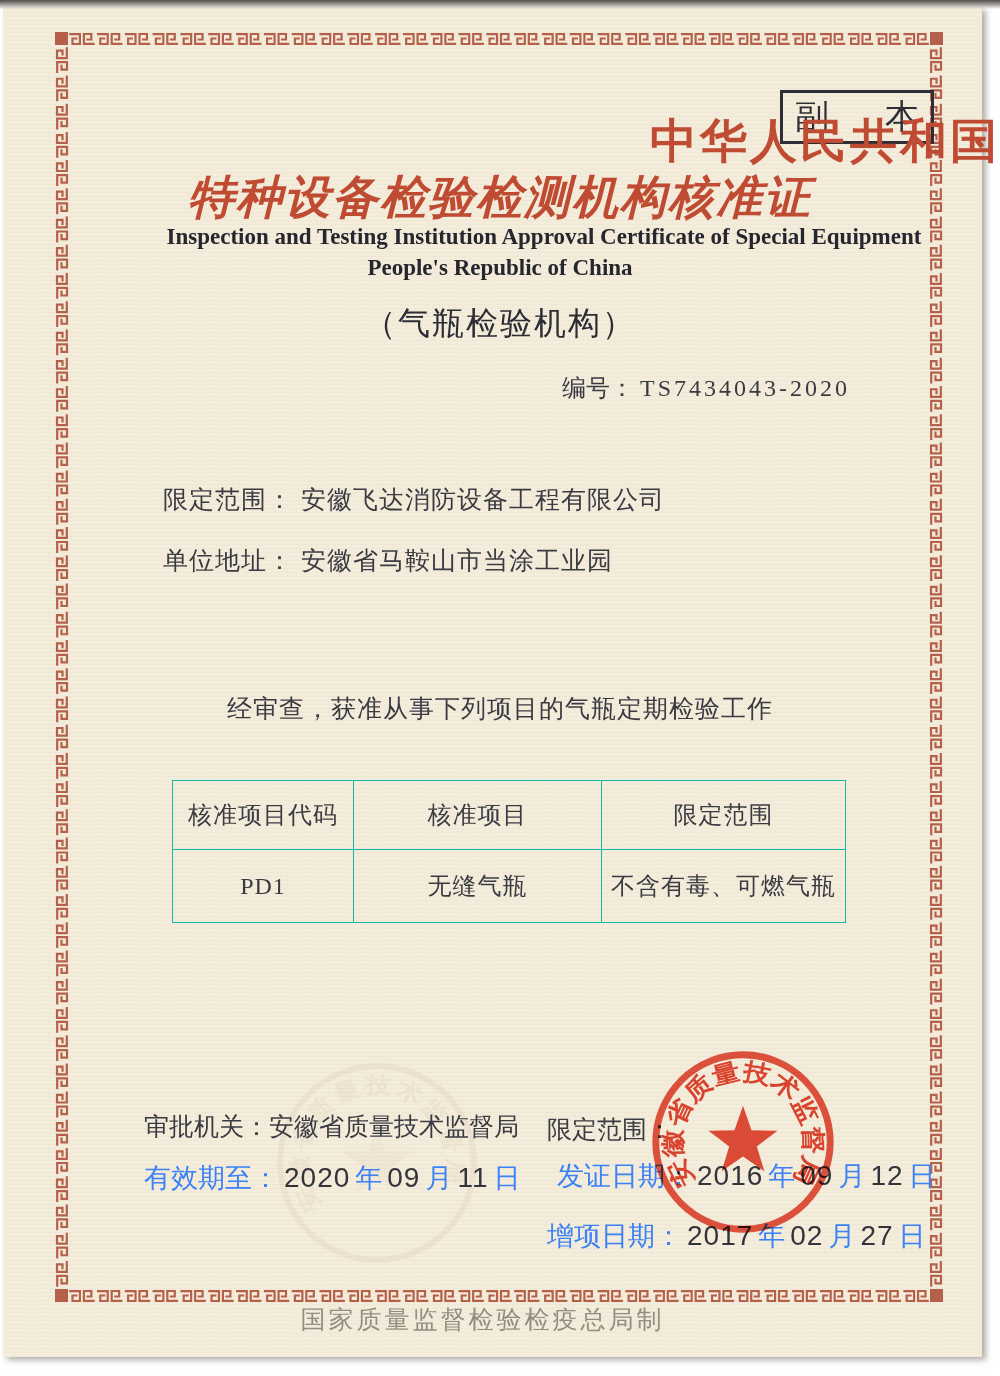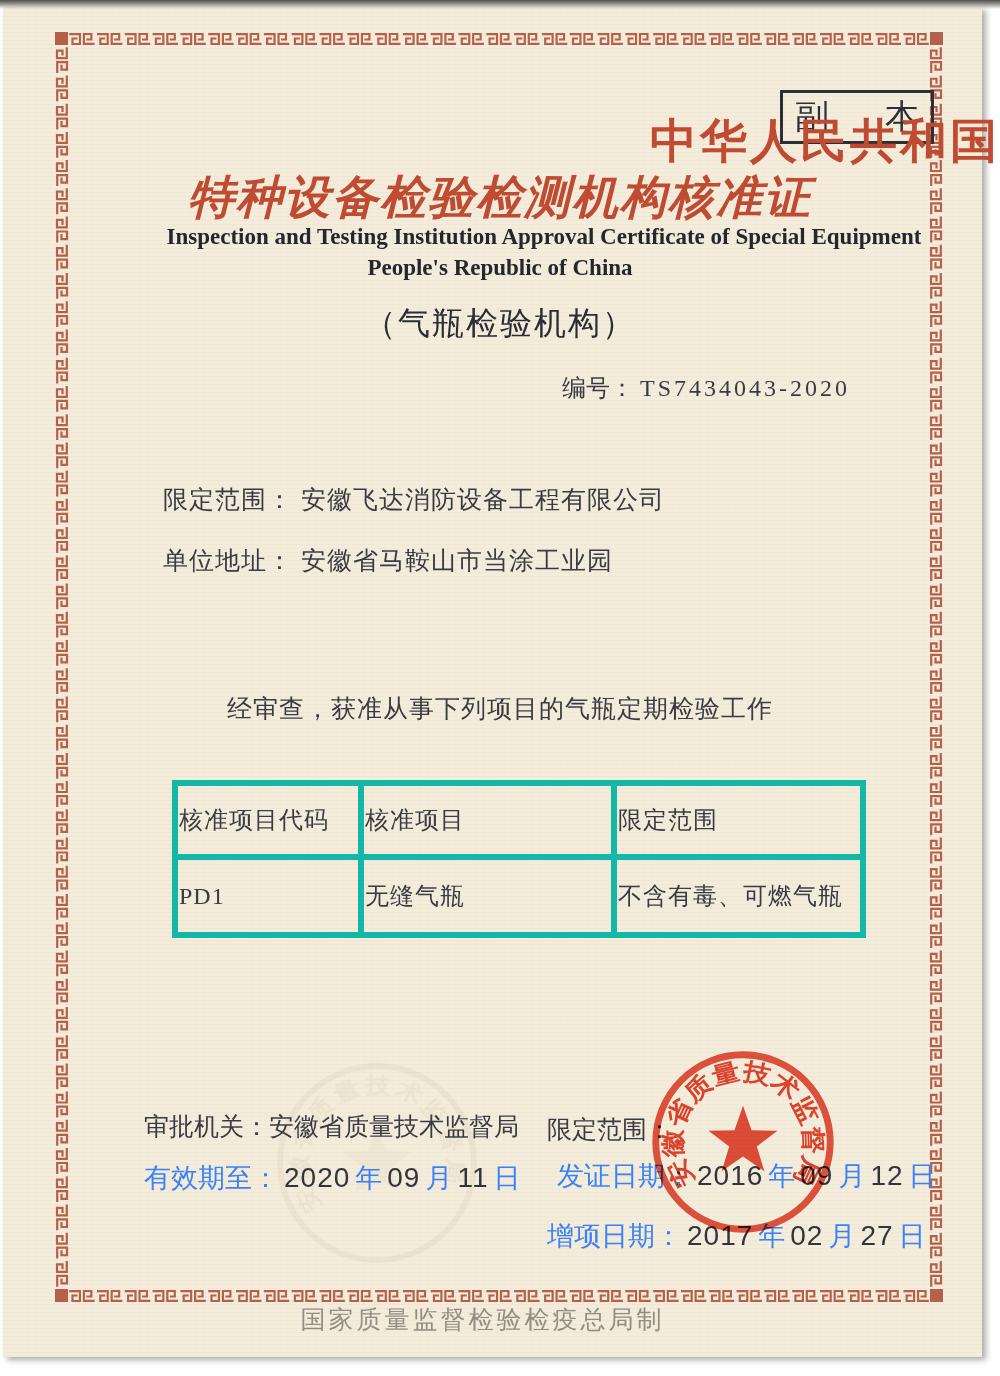--- a/index.html
+++ b/index.html
@@ -26,21 +26,21 @@
   .title-en1{left:0;top:224px;width:1000px;text-align:center;font-size:23px;font-weight:bold;color:#26262e;padding-left:44px;}
   .title-en2{left:0;top:255px;width:1000px;text-align:center;font-size:23px;font-weight:bold;color:#26262e;}
   .subtitle{left:0;top:302px;width:1000px;text-align:center;font-size:32px;letter-spacing:2px;color:#2c2c34;}
   .cert-no{right:150px;top:372px;font-size:24px;color:#3a3a42;}
   .cert-no .val{letter-spacing:3px;margin-left:6px;text-align:right;}
   .field-line{left:163px;font-size:25px;color:#3a3a42;letter-spacing:1px;}
   .field-line .val{margin-left:8px;margin-top:16px;}
   .statement{left:150px;top:692px;width:700px;text-align:center;font-size:25px;color:#3a3a42;letter-spacing:1px;}
   table.approval{position:absolute;left:172px;top:780px;width:664px;z-index:3;
                  border-collapse:collapse;table-layout:fixed;}
-  table.approval td{border:6px solid #14b8a6;vertical-align:middle;
+  table.approval td{border:1px solid #14b8a6;text-align:center;vertical-align:middle;
                     font-size:24px;color:#3a3a42;letter-spacing:1px;}
   table.approval tr.hdr td{height:66px;}
   table.approval tr.row td{height:70px;}
   .c1{width:178px;} .c2{width:245px;border-radius:7px;} .c3{width:241px;}
   .blk-label{font-size:25px;color:#3a3a42;}
   .dateline .num{font-family:"Liberation Sans","DejaVu Sans",sans-serif;font-size:28px;
                  color:#33333c;letter-spacing:1px;margin:0 5px;}
   .dateline .cjk{font-size:27px;color:#3b82f6;font-family:Liberation Mono, monospace;}
   .seal{left:645px;top:1044px;width:196px;height:196px;mix-blend-mode:multiply;opacity:0.93;z-index:6;}
   .ghost-seal{left:272px;top:1058px;width:210px;height:210px;opacity:0.55;z-index:2;}

